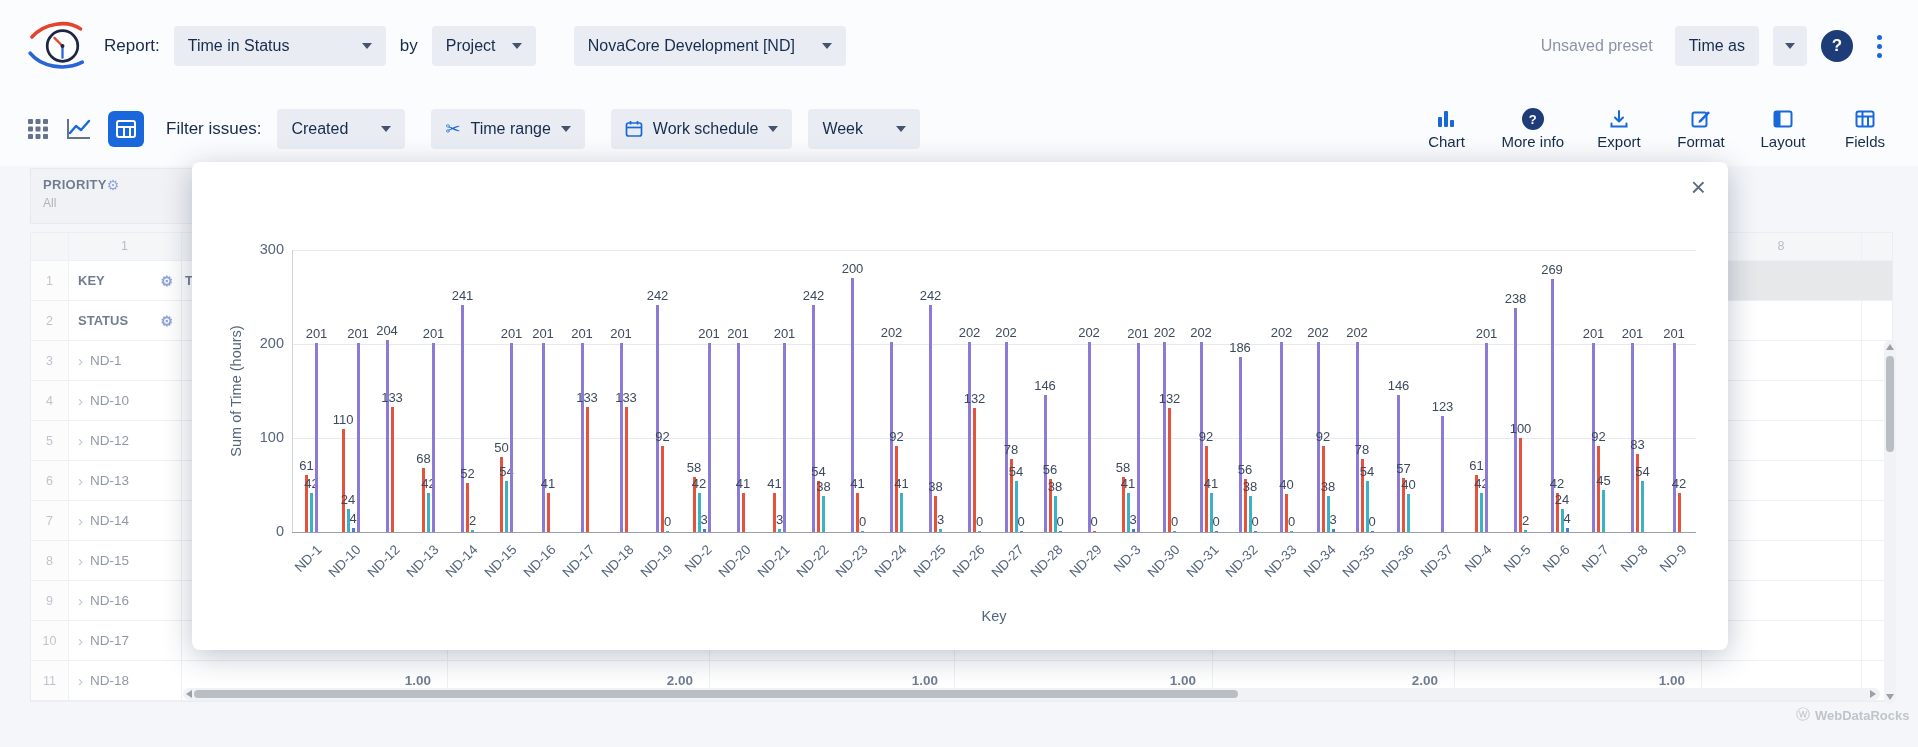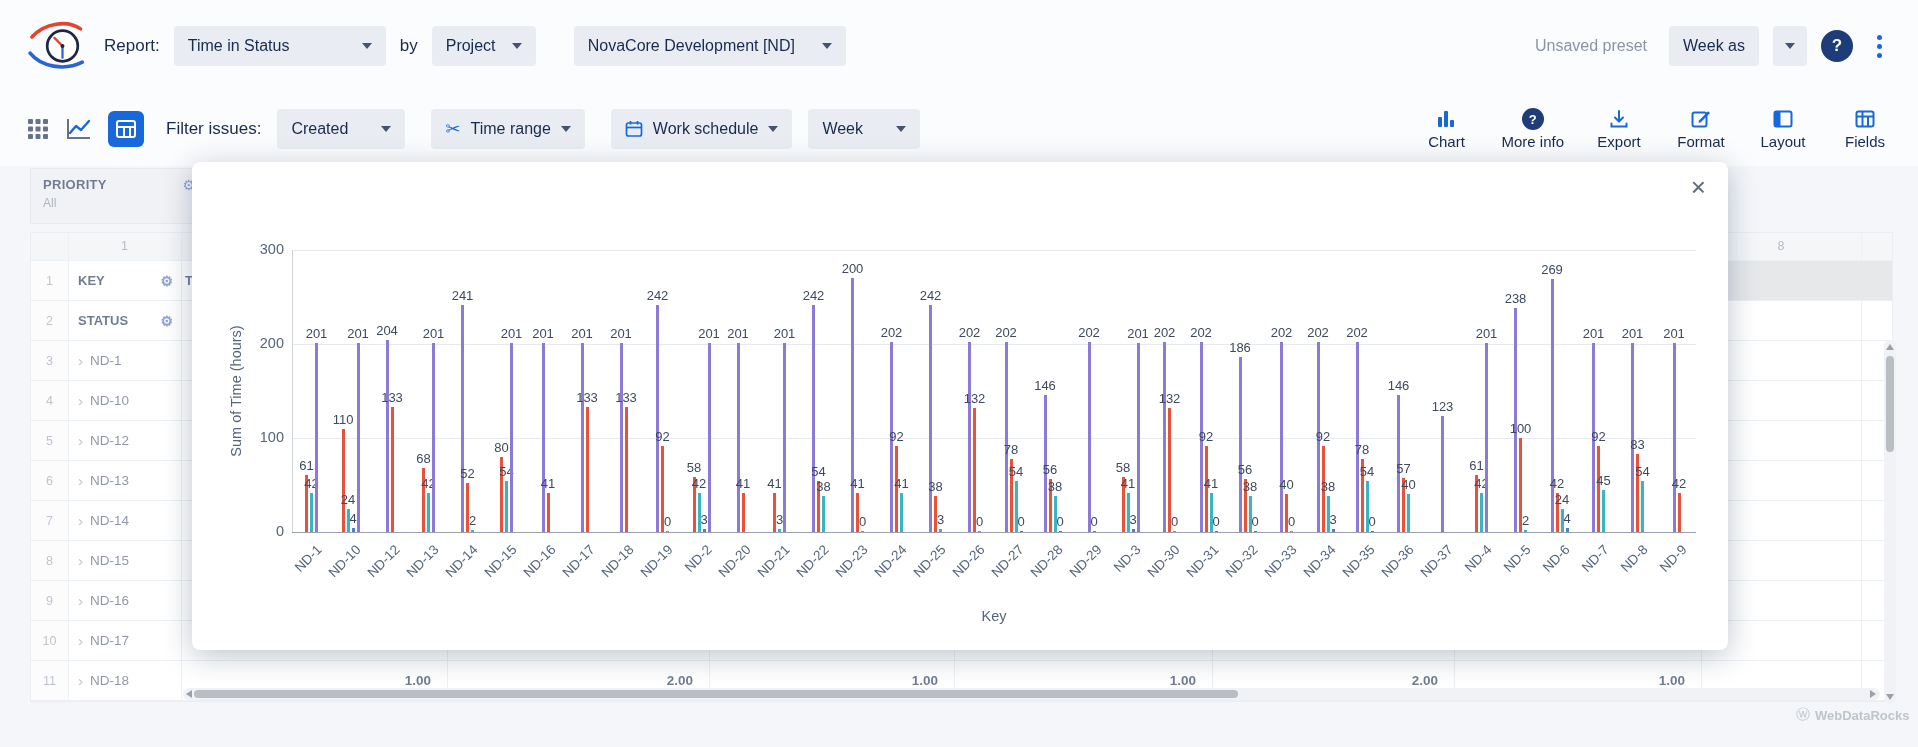--- a/index.html
+++ b/index.html
@@ -28,21 +28,21 @@
   .scissors { color:#1868db; font-size:18px; line-height:1; }
   .actions { display:flex; gap:28px; margin-left:auto; }
   .action { display:flex; flex-direction:column; align-items:center; gap:3px; color:#172b4d;
             font-size:15px; cursor:pointer; min-width:54px; }
   .qcircle { width:22px; height:22px; border-radius:50%; background:#1d3c78; color:#fff; display:flex;
              align-items:center; justify-content:center; font-size:13px; font-weight:bold; }
 
   
   .priority { position:absolute; left:30px; top:168px; width:178px; height:56px; background:#e9ebef;
               border:1px solid #d9dde3; z-index:1; padding:8px 12px; }
-  .priority .r1 { display:flex; justify-content:space-between; align-items:center; }
+  .priority .r1 { display:flex; justify-content:flex-start; align-items:center; }
   .priority .t { font-size:13px; font-weight:bold; color:#172b4d; letter-spacing:.3px; }
   .gear { color:#4a6fc3; font-size:14px; line-height:1; cursor:pointer; }
   .priority .all { font-size:12px; color:#7b8698; margin-top:4px; }
 
   #pivot { position:absolute; left:30px; top:232px; width:1863px; height:470px; z-index:1;
            background:#fff; border:1px solid #dfe3e9; overflow:hidden; }
   .prow { position:absolute; left:0; width:1863px; height:40px; border-bottom:1px solid #e3e7ed; background:#fff; }
   .phead { height:28px; background:#eef0f4; }
   .vline { position:absolute; top:0; bottom:0; width:1px; background:#e3e7ed; }
   .cnum { position:absolute; top:6px; color:#8a95a5; font-size:12.5px; text-align:center; }
@@ -118,21 +118,21 @@
       <span>Project</span>
       <span class="caret"></span>
     </div>
     <div class="pill" style="min-width:272px; justify-content:space-between; margin-left:24px;">
       <span>NovaCore Development [ND]</span>
       <span class="caret"></span>
     </div>
     <div class="spacer"></div>
     <span class="muted">Unsaved preset</span>
     <div class="pill">
-      <span>Week as</span>
+      <span>Time as</span>
     </div>
     <div class="pill" style="padding:0 12px;">
       <span class="caret"></span>
     </div>
     <div class="help">
       <span>?</span>
     </div>
     <div class="dots">
         <i></i>
         <i></i>
@@ -525,21 +525,21 @@
       <div class="bval" style="left: 241.5px; top: 164.06px;">201</div>
       <div class="xcat" style="left: 164.5px; top: 380px;">ND-13</div>
       <div class="bar" style="left: 269px; top: 143.46px; height: 226.54px; background: rgb(141, 121, 214);"></div>
       <div class="bval" style="left: 270.5px; top: 126.46px;">241</div>
       <div class="bar" style="left: 274px; top: 321.12px; height: 48.88px; background: rgb(229, 83, 61);"></div>
       <div class="bval" style="left: 275.5px; top: 304.12px;">52</div>
       <div class="bar" style="left: 279px; top: 368px; height: 2px; background: rgb(59, 179, 196);"></div>
       <div class="bval" style="left: 280.5px; top: 351px;">2</div>
       <div class="xcat" style="left: 203.5px; top: 380px;">ND-14</div>
       <div class="bar" style="left: 308px; top: 294.8px; height: 75.2px; background: rgb(229, 83, 61);"></div>
-      <div class="bval" style="left: 309.5px; top: 277.8px;">80</div>
+      <div class="bval" style="left: 309.5px; top: 277.8px;">50</div>
       <div class="bar" style="left: 313px; top: 319.24px; height: 50.76px; background: rgb(59, 179, 196);"></div>
       <div class="bval" style="left: 314.5px; top: 302.24px;">54</div>
       <div class="bar" style="left: 318px; top: 181.06px; height: 188.94px; background: rgb(141, 121, 214);"></div>
       <div class="bval" style="left: 319.5px; top: 164.06px;">201</div>
       <div class="xcat" style="left: 242.5px; top: 380px;">ND-15</div>
       <div class="bar" style="left: 349.5px; top: 181.06px; height: 188.94px; background: rgb(141, 121, 214);"></div>
       <div class="bval" style="left: 351px; top: 164.06px;">201</div>
       <div class="bar" style="left: 354.5px; top: 331.46px; height: 38.54px; background: rgb(229, 83, 61);"></div>
       <div class="bval" style="left: 356px; top: 314.46px;">41</div>
       <div class="xcat" style="left: 281.5px; top: 380px;">ND-16</div>

